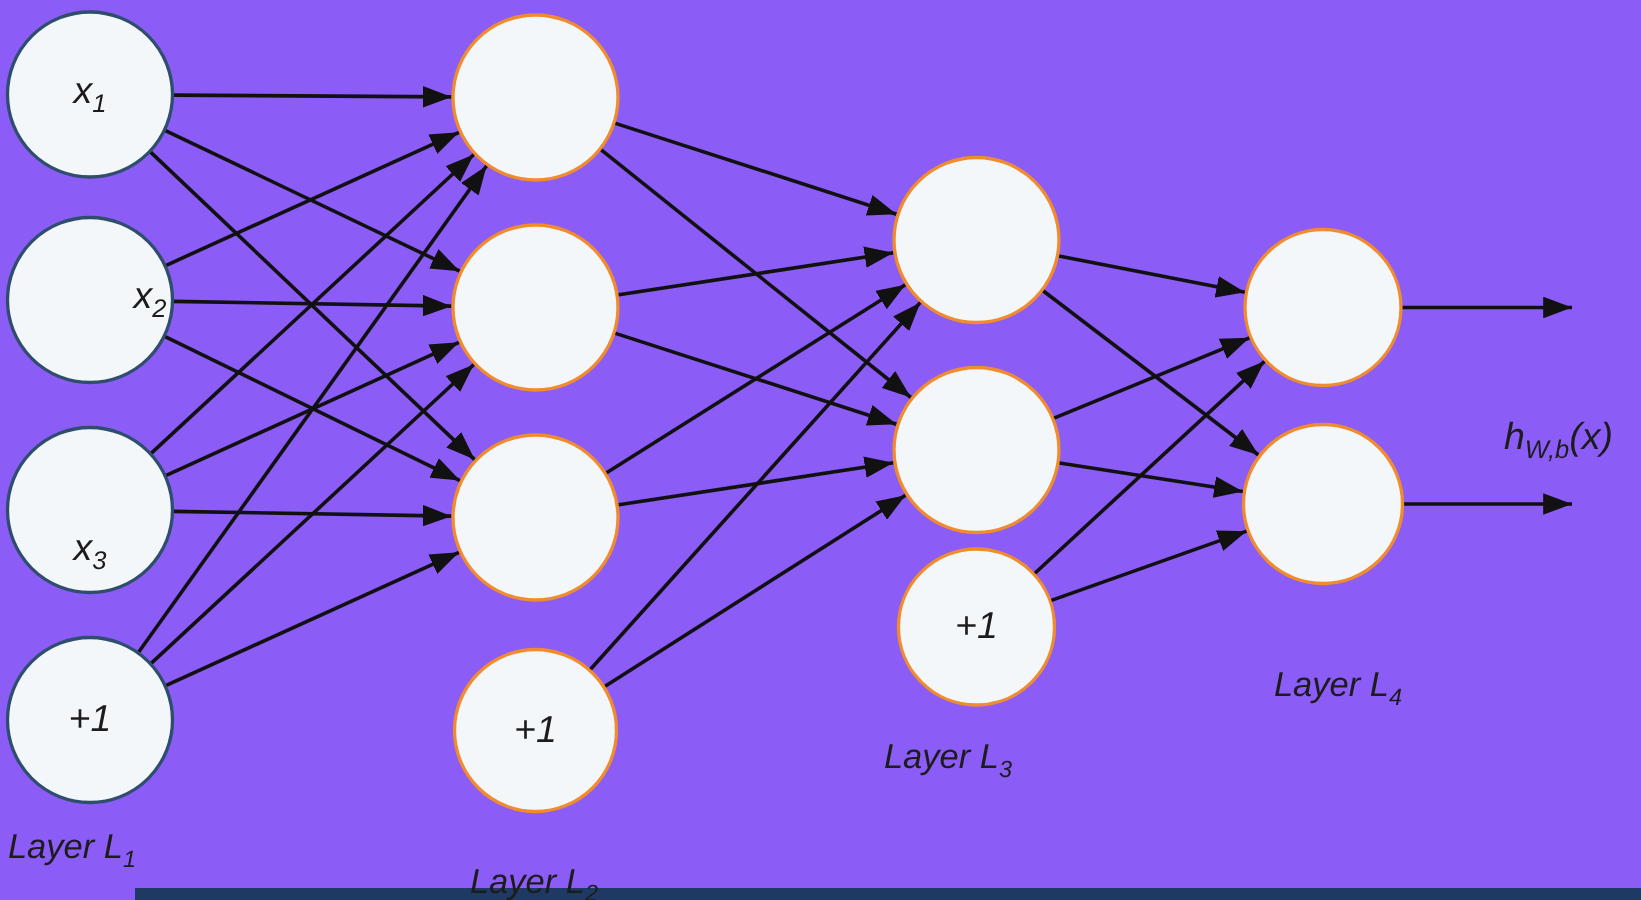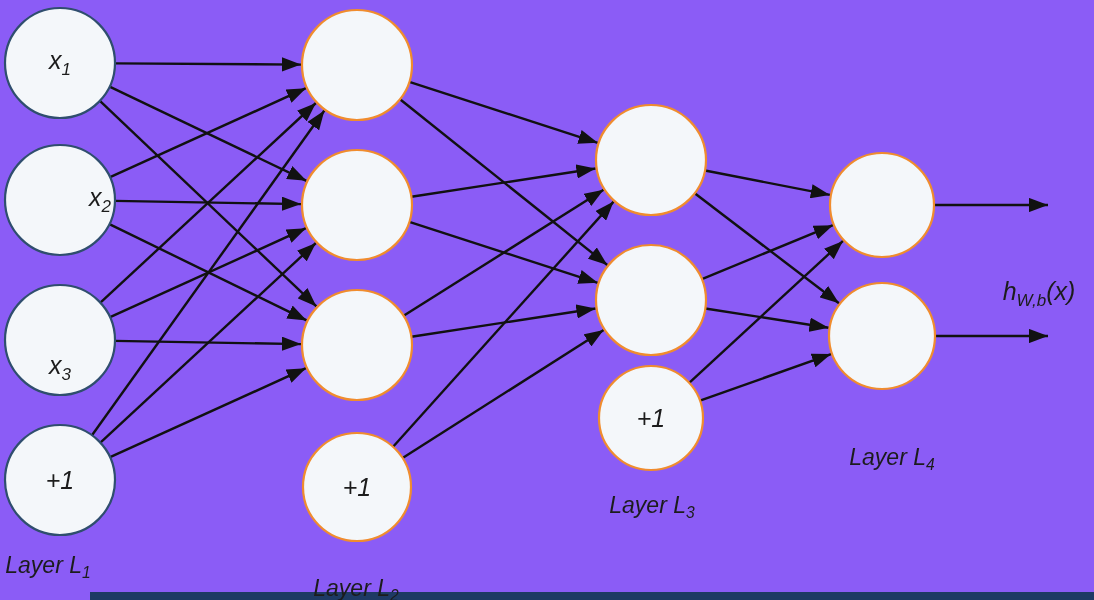--- a/index.html
+++ b/index.html
@@ -78,17 +78,17 @@
 
   <div class="lbl node-lbl" style="left: 60px; top: 63px;"><span>x</span><sub>1</sub></div>
   <div class="lbl node-lbl" style="left: 60px; top: 200px; margin-left: 40px;"><span>x</span><sub>2</sub></div>
   <div class="lbl node-lbl" style="left: 60px; top: 320px; margin-top: 48px;"><span>x</span><sub>3</sub></div>
   <div class="lbl node-lbl" style="left: 60px; top: 480px;"><span>+1</span></div>
   <div class="lbl node-lbl" style="left: 357px; top: 487px;"><span>+1</span></div>
   <div class="lbl node-lbl" style="left: 651px; top: 418px;"><span>+1</span></div>
 
   <div class="lbl layer-lbl" style="left: 48px; top: 567px;"><span>Layer L</span><sub>1</sub></div>
   <div class="lbl layer-lbl" style="left: 356px; top: 569px; margin-top: 21px;"><span>Layer L</span><sub>2</sub></div>
-  <div class="lbl layer-lbl" style="left: 652px; top: 507px;"><span>Layer L</span><sub>3</sub></div>
+  <div class="lbl layer-lbl" style="left: 632px; top: 507px;"><span>Layer L</span><sub>3</sub></div>
   <div class="lbl layer-lbl" style="left: 892px; top: 435px; margin-top: 24px;"><span>Layer L</span><sub>4</sub></div>
 
   <div class="lbl out-lbl" style="left: 1039px; top: 262px; margin-top: 32px;"><span>h</span><sub>W,b</sub><span>(x)</span></div>
 </div>
 
 </body></html>

